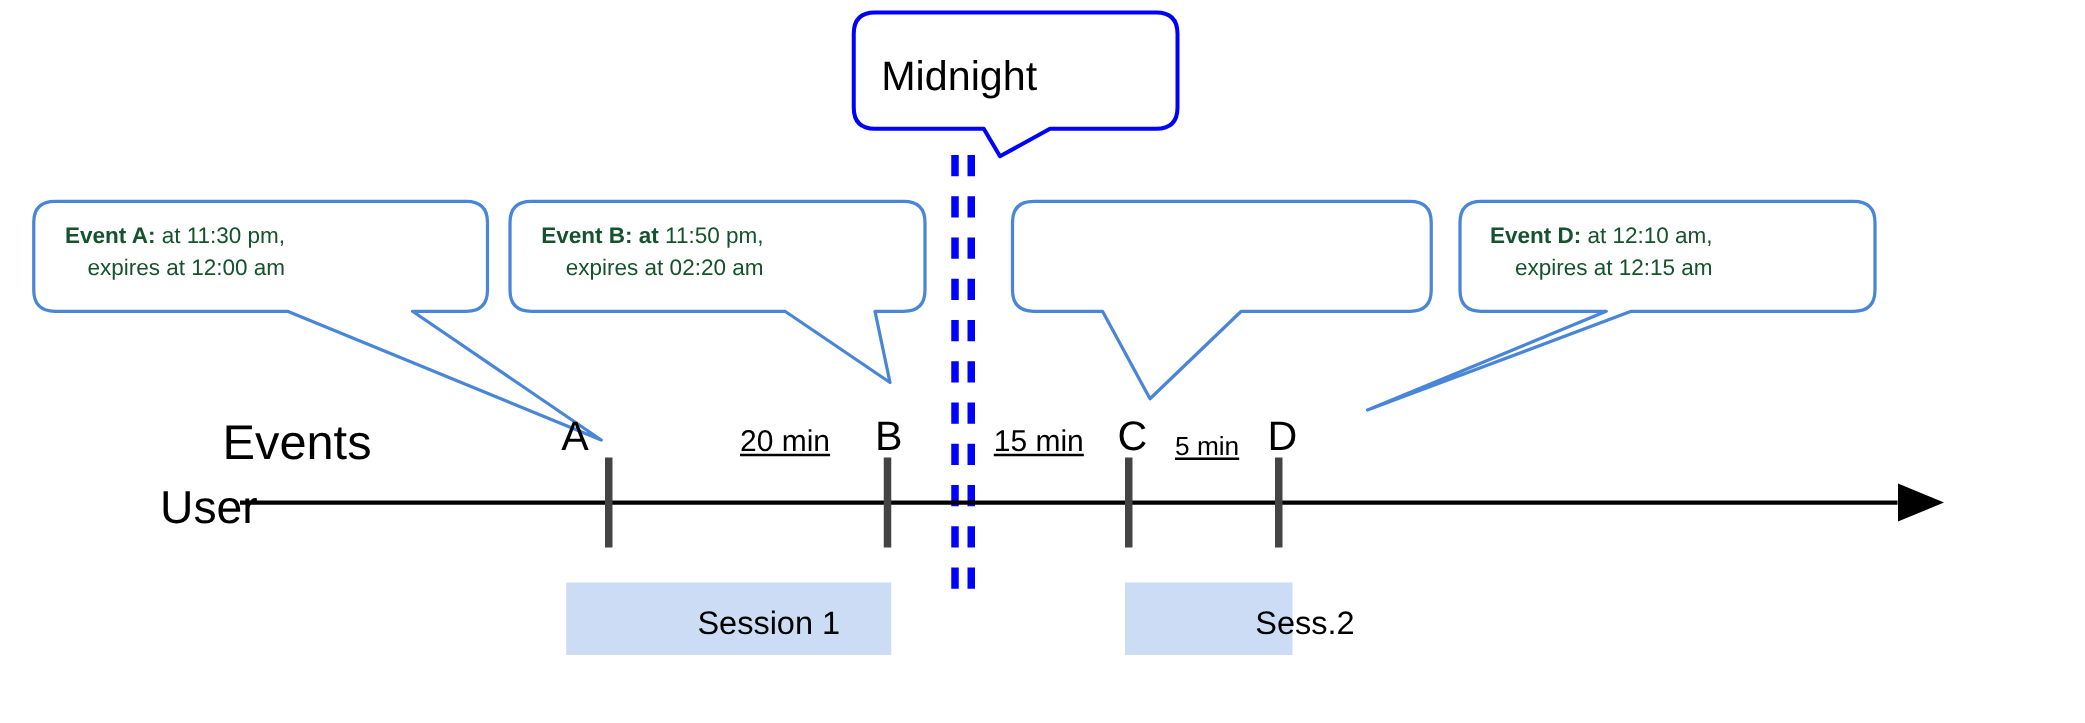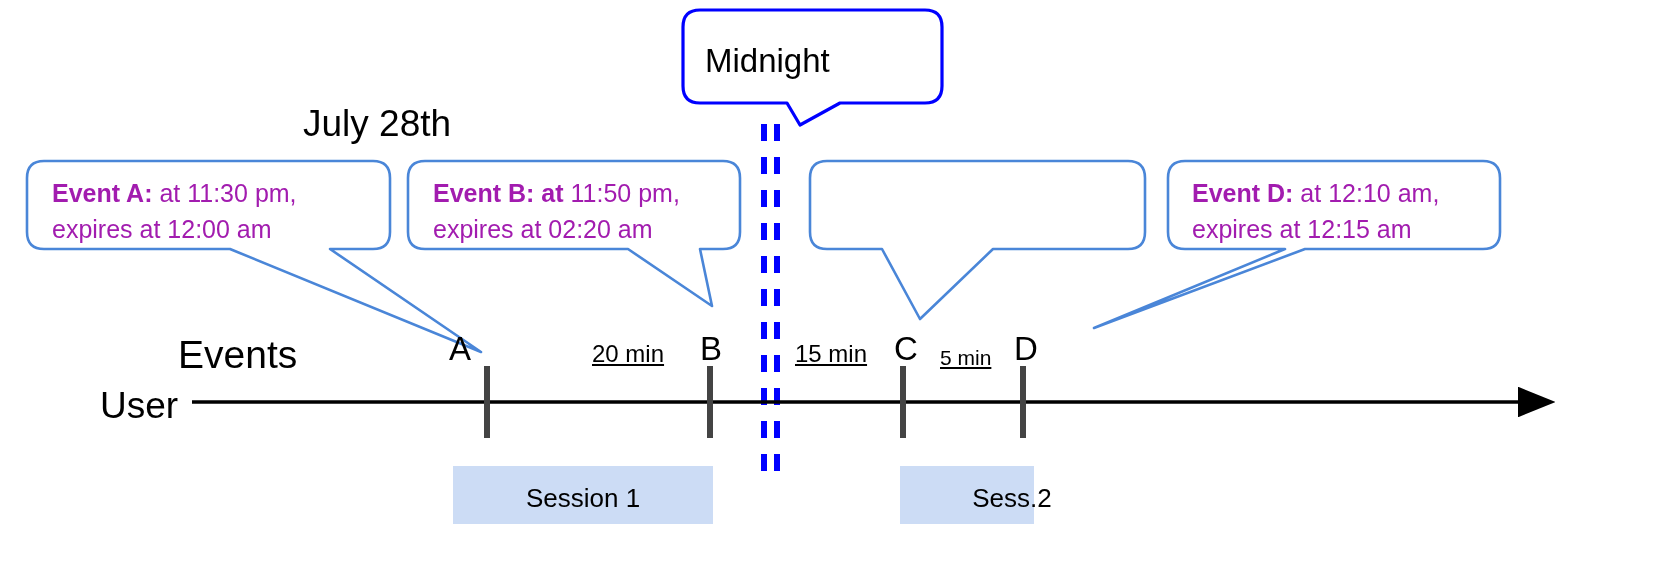--- a/index.html
+++ b/index.html
@@ -26,53 +26,56 @@
     position: absolute;
     color: #000000;
     white-space: nowrap;
     line-height: 1.25;
   }
   .date-label {
     font-size: 37px;
   }
   .lane-label {
     font-size: 37px;
+    margin-left: 28px;
   }
   .events-label {
     font-size: 39px;
   }
   .tick-letter {
     font-size: 33px;
   }
   .gap-label {
     font-size: 24px;
     text-decoration: underline;
   }
   .gap-label.small {
     font-size: 21px;
   }
   .callout-text {
     position: absolute;
-    font-size: 25px;
-    color: #a21caf;
+    font-size: 18px;
+    color: #14532d;
     line-height: 1.45;
     white-space: nowrap;
+    text-align: right;
   }
   .callout-text b {
     font-weight: bold;
   }
   .midnight-text {
     font-size: 33px;
   }
   .session-text {
     position: absolute;
     font-size: 26px;
     color: #000000;
     white-space: nowrap;
     text-align: center;
+    padding-left: 32px;
   }
 </style>
 </head>
 <body>
 
 <div id="stage">
 
   <svg id="vector-layer" viewBox="0 0 1668 578">
 
     <path d="M 700 10 L 925 10 Q 942 10 942 27 L 942 86 Q 942 103 925 103 L 840 103 L 800 125 L 787 103 L 700 103 Q 683 103 683 86 L 683 27 Q 683 10 700 10 Z" fill="#ffffff" stroke="#0000ff" stroke-width="3.2" stroke-linejoin="round"></path>
@@ -99,21 +102,20 @@
     <line x1="710" y1="366" x2="710" y2="438" stroke="#444444" stroke-width="6"></line>
     <line x1="903" y1="366" x2="903" y2="438" stroke="#444444" stroke-width="6"></line>
     <line x1="1023" y1="366" x2="1023" y2="438" stroke="#444444" stroke-width="6"></line>
 
     <rect x="453" y="466" width="260" height="58" fill="#ccdcf5"></rect>
     <rect x="900" y="466" width="134" height="58" fill="#ccdcf5"></rect>
   </svg>
 
   <div class="txt midnight-text" style="left:705px; top:40px;">Midnight</div>
 
-  <div class="txt date-label" style="left:303px; top:101px;">July 28th</div>
 
   <div class="callout-text" style="left:52px; top:175px;">
     <div><b>Event A:</b><span> at 11:30 pm,</span></div>
     <div>expires at 12:00 am</div>
   </div>
 
   <div class="callout-text" style="left:433px; top:175px;">
     <div><b>Event B: at</b><span> 11:50 pm,</span></div>
     <div>expires at 02:20 am</div>
   </div>

